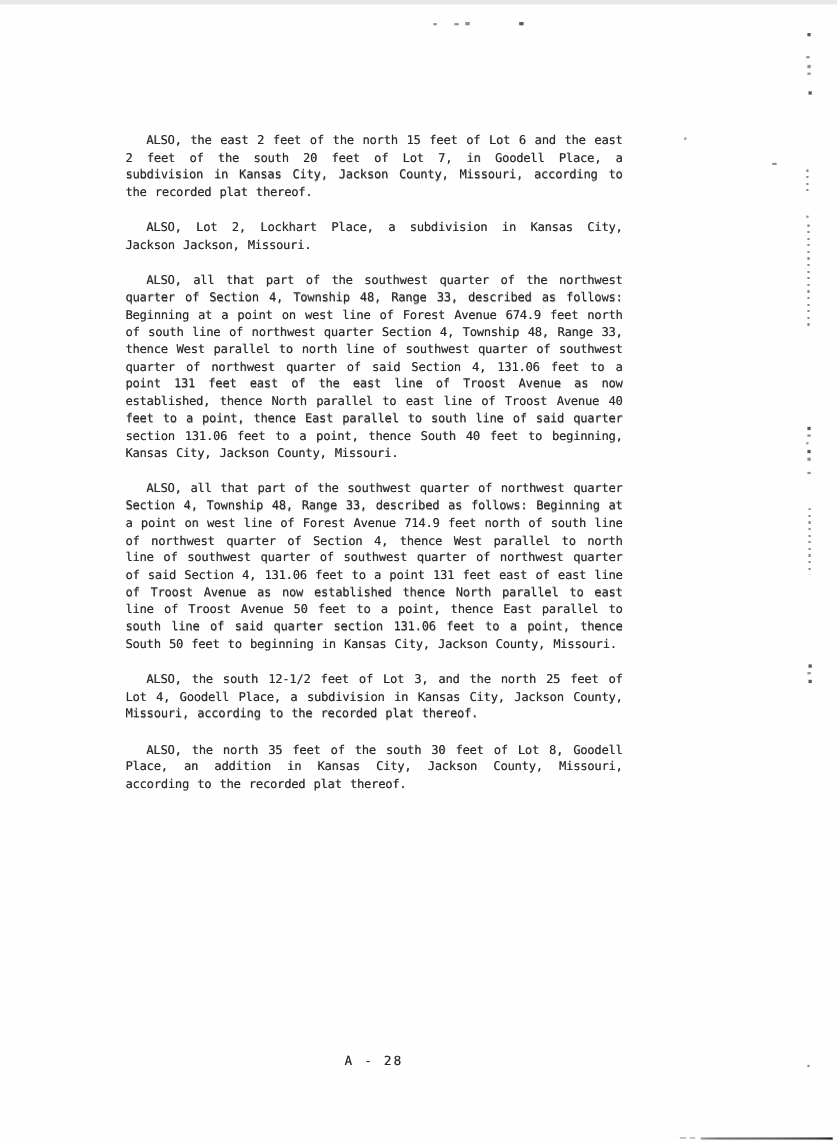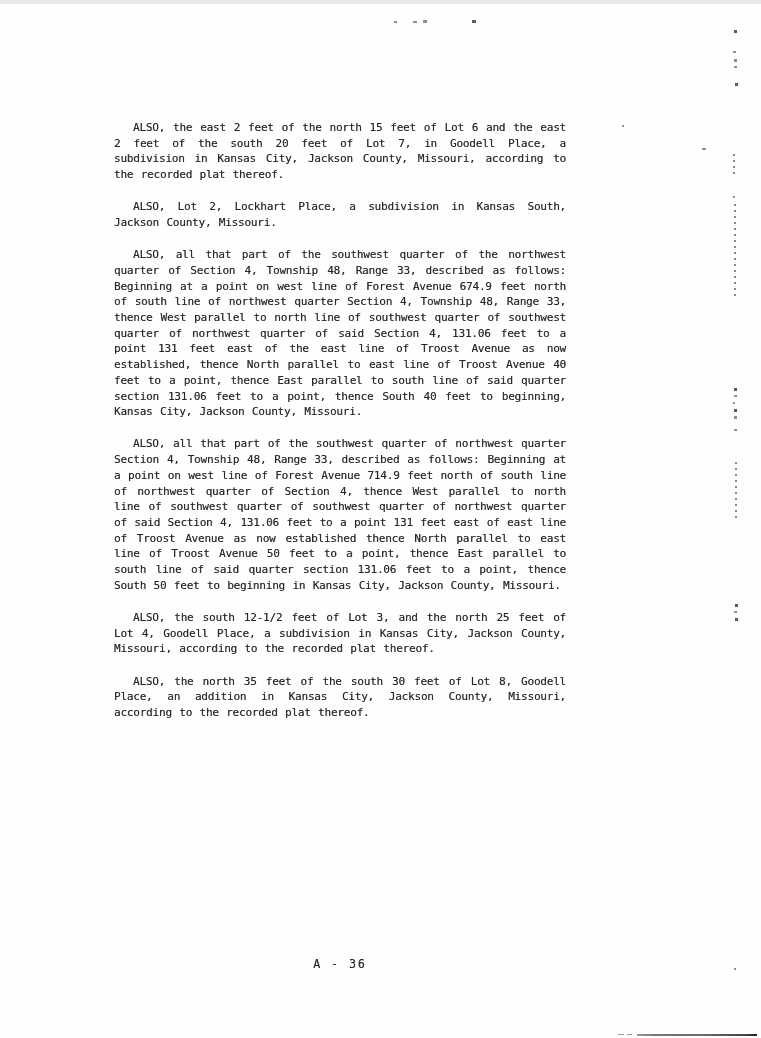--- a/index.html
+++ b/index.html
@@ -97,26 +97,26 @@
   <div class="speck" style="left:734px; top:412px; width:3px; height:3px;"></div>
   <div class="speck" style="left:734px; top:425px; width:3px; height:2px;"></div>
   <div class="dotline" style="left:735px; top:458px; height:60px;"></div>
   <div class="speck dark" style="left:735px; top:600px; width:3px; height:3px;"></div>
   <div class="speck" style="left:734px; top:607px; width:3px; height:2px;"></div>
   <div class="speck dark" style="left:735px; top:614px; width:3px; height:3px;"></div>
   <div class="speck" style="left:734px; top:964px; width:2px; height:2px;"></div>
 
   <main class="text-block">
     <p>ALSO, the east 2 feet of the north 15 feet of Lot 6 and the east 2 feet of the south 20 feet of Lot 7, in Goodell Place, a subdivision in Kansas City, Jackson County, Missouri, according to the recorded plat thereof.</p>
-    <p>ALSO, Lot 2, Lockhart Place, a subdivision in Kansas South, Jackson County, Missouri.</p>
+    <p>ALSO, Lot 2, Lockhart Place, a subdivision in Kansas City, Jackson Jackson, Missouri.</p>
     <p>ALSO, all that part of the southwest quarter of the northwest quarter of Section 4, Township 48, Range 33, described as follows:  Beginning at a point on west line of Forest Avenue 674.9 feet north of south line of northwest quarter Section 4, Township 48, Range 33, thence West parallel to north line of southwest quarter of southwest quarter of northwest quarter of said Section 4, 131.06 feet to a point 131 feet east of the east line of Troost Avenue as now established, thence North parallel to east line of Troost Avenue 40 feet to a point, thence East parallel to south line of said quarter section 131.06 feet to a point, thence South 40 feet to beginning, Kansas City, Jackson County, Missouri.</p>
     <p>ALSO, all that part of the southwest quarter of northwest quarter Section 4, Township 48, Range 33, described as follows:  Beginning at a point on west line of Forest Avenue 714.9 feet north of south line of northwest quarter of Section 4, thence West parallel to north line of southwest quarter of southwest quarter of northwest quarter of said Section 4, 131.06 feet to a point 131 feet east of east line of Troost Avenue as now established thence North parallel to east line of Troost Avenue 50 feet to a point, thence East parallel to south line of said quarter section 131.06 feet to a point, thence South 50 feet to beginning in Kansas City, Jackson County, Missouri.</p>
     <p>ALSO, the south 12-1/2 feet of Lot 3, and the north 25 feet of Lot 4, Goodell Place, a subdivision in Kansas City, Jackson County, Missouri, according to the recorded plat thereof.</p>
     <p>ALSO, the north 35 feet of the south 30 feet of Lot 8, Goodell Place, an addition in Kansas City, Jackson County, Missouri, according to the recorded plat thereof.</p>
   </main>
 
-  <div class="footer">A - 36</div>
+  <div class="footer">A - 28</div>
 
   <div class="bottom-dash" style="left:618px; width:6px;"></div>
   <div class="bottom-dash" style="left:627px; width:5px;"></div>
   <div class="bottom-line"></div>
 
 </div>
 
 </body></html>

